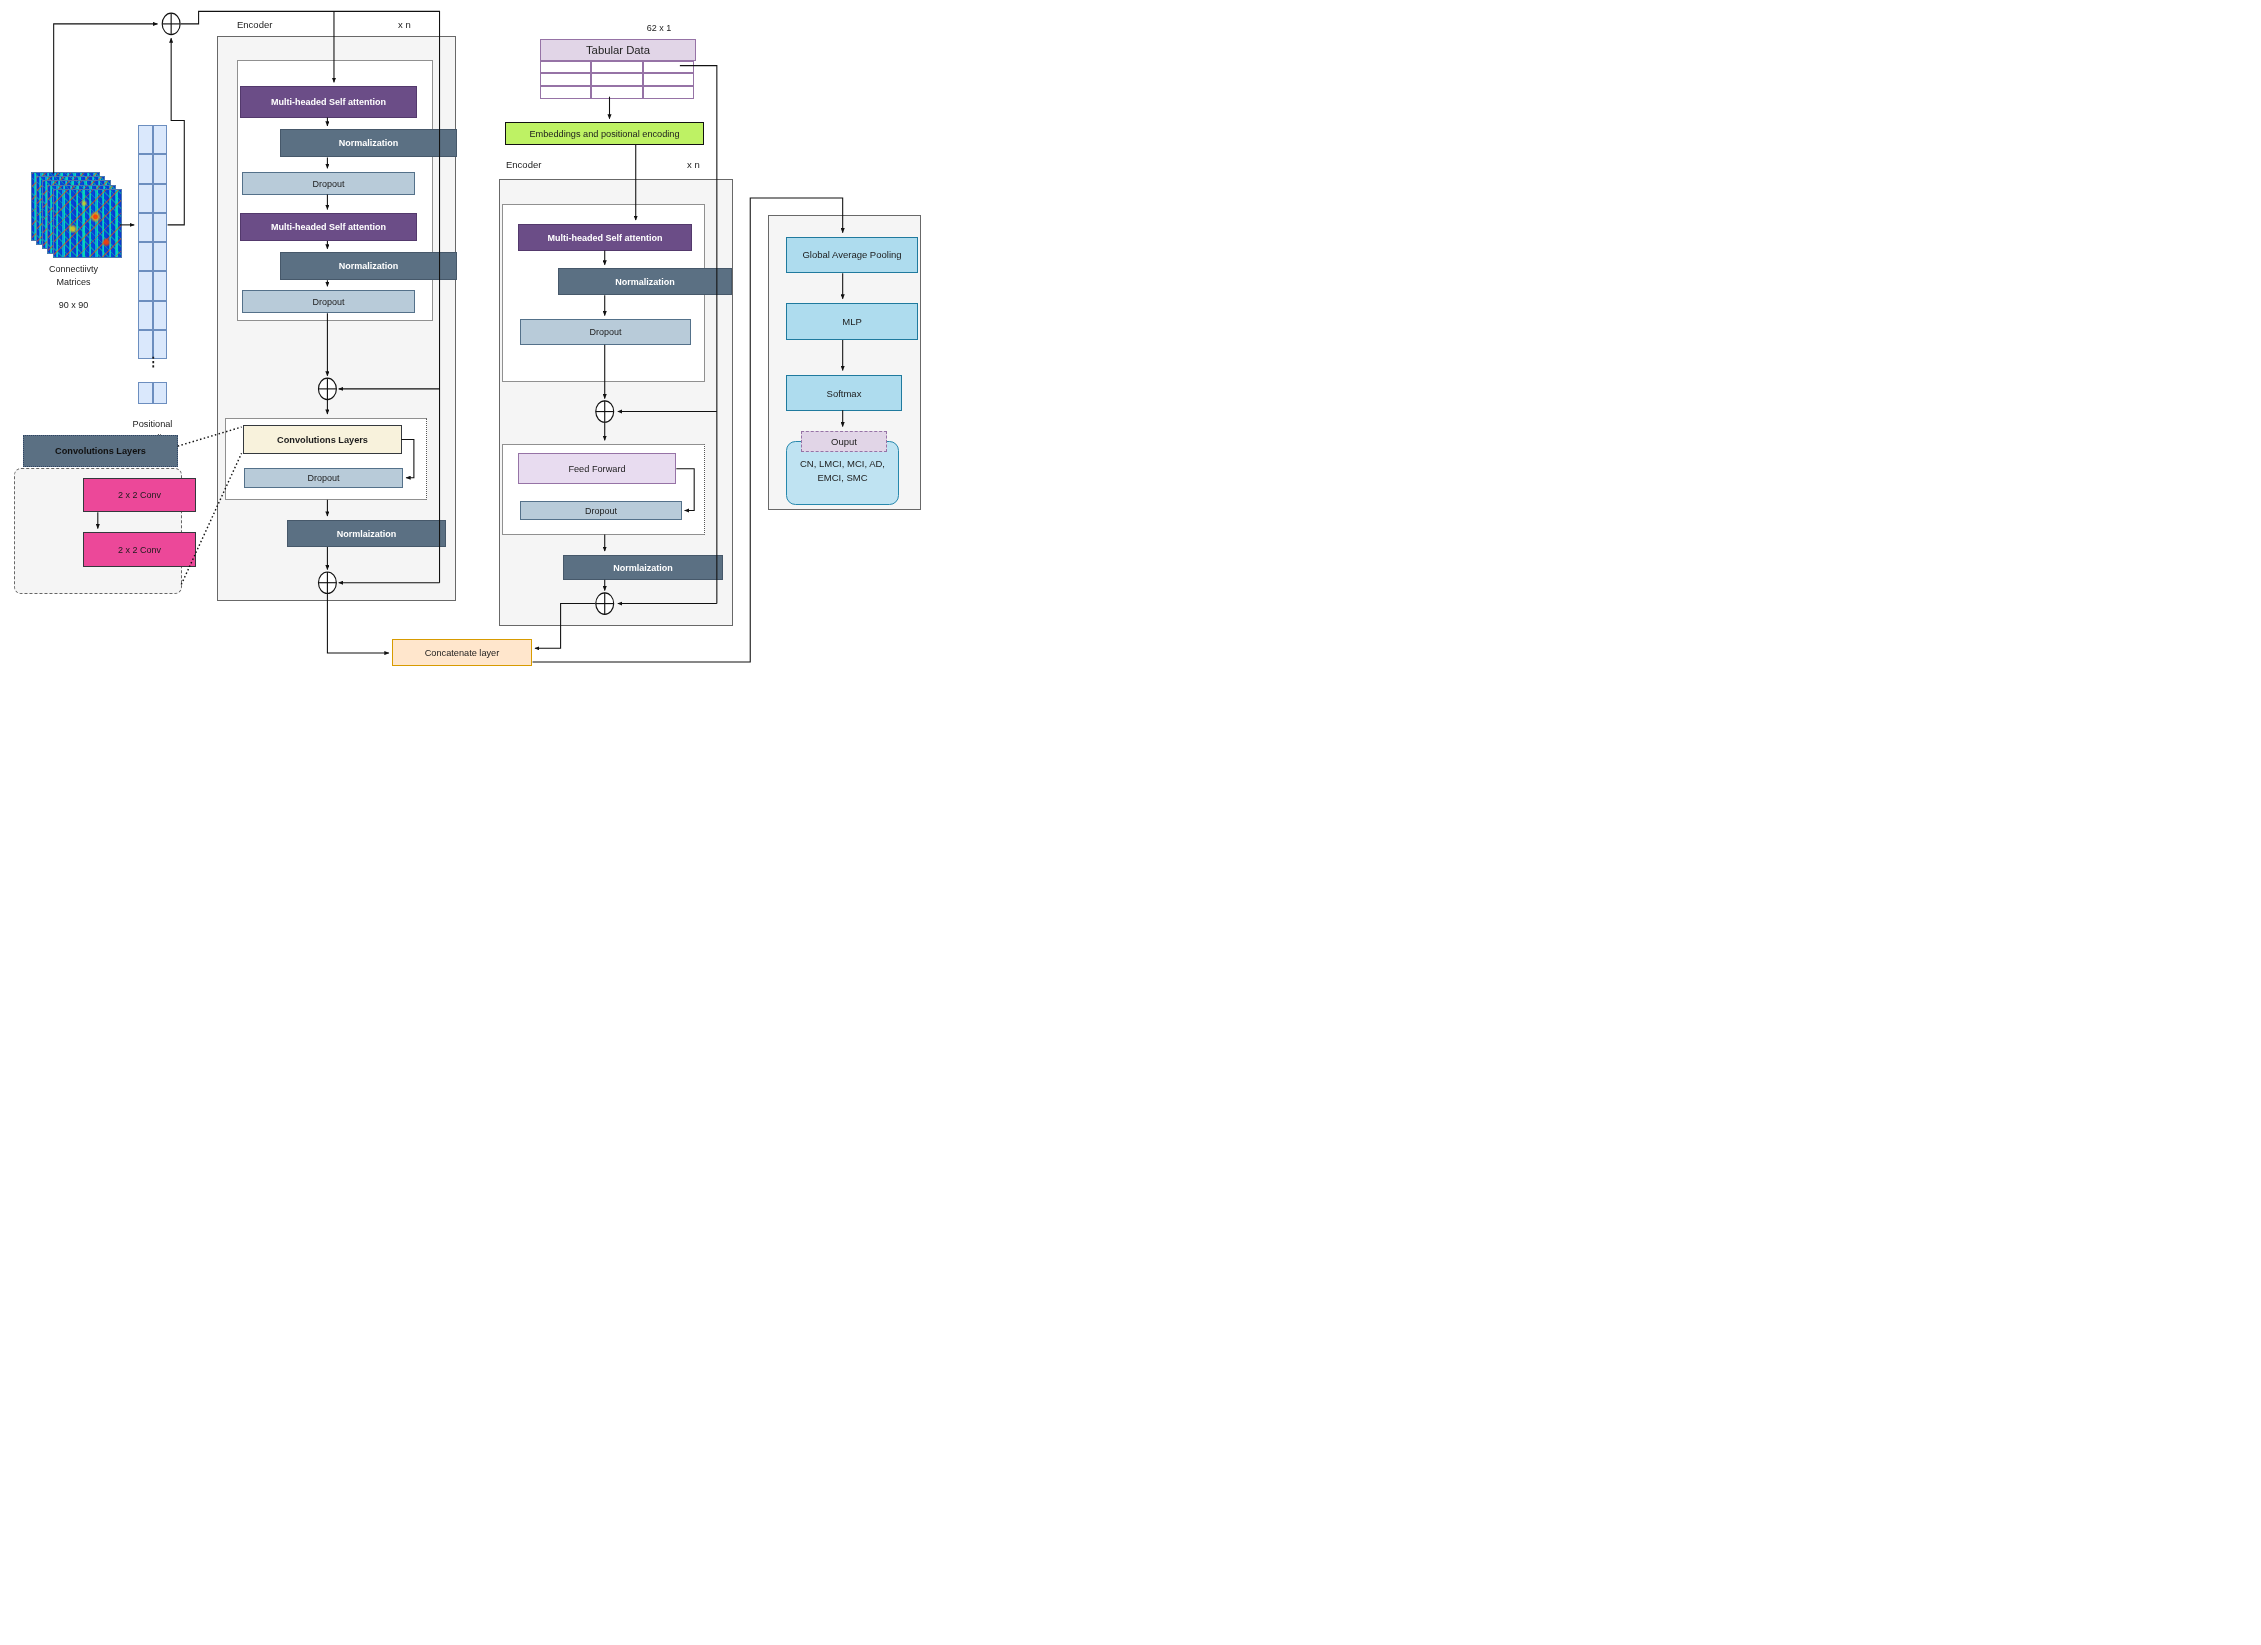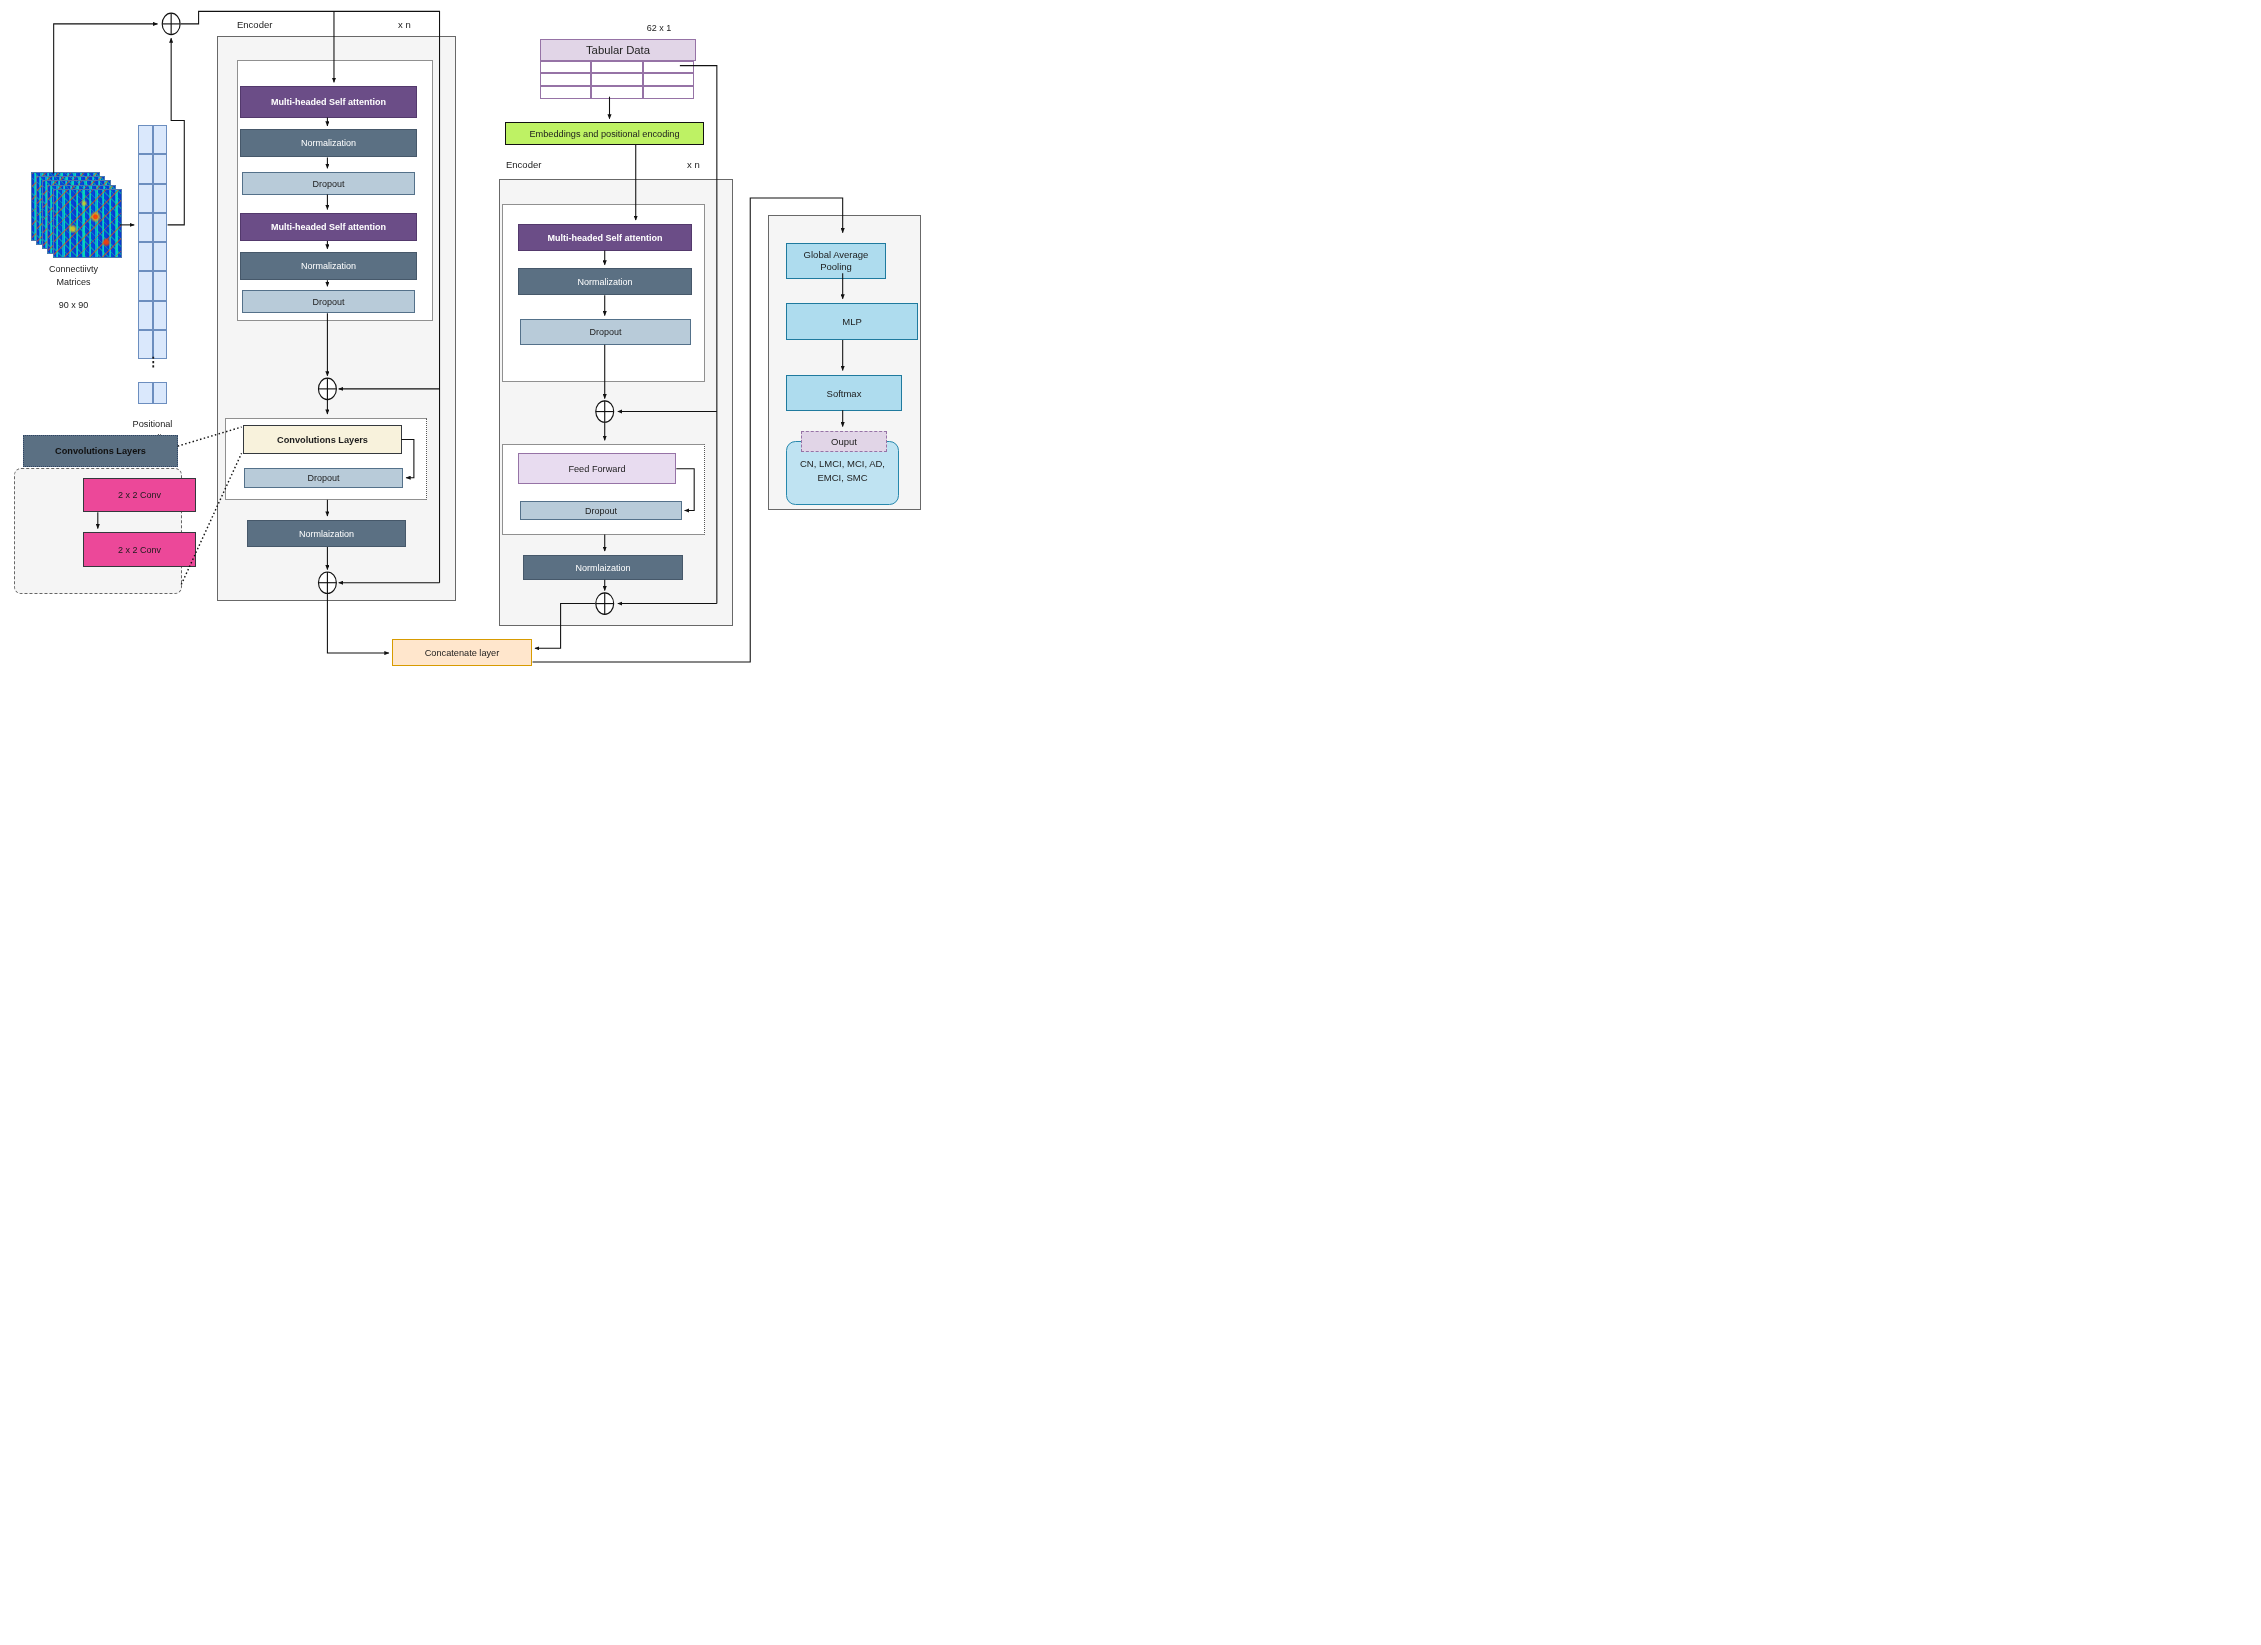--- a/index.html
+++ b/index.html
@@ -6,21 +6,21 @@
   #canvas{position:relative;width:922px;height:674px;background:#fff;overflow:hidden;}
   .abs{position:absolute;box-sizing:border-box;}
   .txt{color:#1c1c1c;}
   
   .shell{background:#f5f5f5;border:1.8px solid #686868;}
   .inner{background:#ffffff;border:0.9px solid #909090;}
   .inner.callout{border-right:1.2px dotted #555;}
   
   .slab{display:flex;align-items:center;justify-content:center;text-align:center;font-size:9px;}
   .slab.purple{background:#6b4d87;border:0.9px solid #53396c;color:#fff;font-weight:bold;}
-  .slab.slate{background:#5b7083;border:0.9px solid #46586a;color:#fff;font-weight:normal;}
+  .slab.slate{background:#5b7083;border:0.9px solid #46586a;color:#fff;font-weight:bold;margin-left:40px;}
   .slab.lblue{background:#b8cbd9;border:0.9px solid #54718a;color:#1c1c1c;}
   .slab.cream{background:#f8f2dc;border:0.9px solid #34383d;color:#1c1c1c;font-weight:bold;}
   .slab.lav{background:#e8dcf0;border:0.9px solid #9673a6;color:#1c1c1c;}
   .slab.gray{background:#ec4899;border:1.2px solid #34383d;color:#1c1c1c;margin-left:41px;}
   .slab.cyan{background:#aedcee;border:1.2px solid #1f7a9e;color:#1c1c1c;font-size:9.5px;}
   .lbl{font-size:9.5px;color:#222;}
   .small{font-size:9px;}
   
   #tab-header{background:#e1d5e7;border:0.9px solid #9673a6;display:flex;align-items:center;justify-content:center;font-size:11.3px;color:#222;}
   .tab-grid{display:grid;grid-template-columns:repeat(3,1fr);grid-template-rows:repeat(3,1fr);}
@@ -137,21 +137,21 @@
   <div class="abs slab lblue" style="left:520px;top:319px;width:171px;height:26px;">Dropout</div>
 
   <div class="abs inner callout" style="left:502px;top:444px;width:203px;height:91px;"></div>
   <div class="abs slab lav" style="left:518px;top:453px;width:158px;height:31px;font-size:9.2px;">Feed Forward</div>
   <div class="abs slab lblue" style="left:520px;top:501px;width:162px;height:19px;">Dropout</div>
   <div class="abs slab slate" style="left:523px;top:555px;width:160px;height:25px;">Normlaization</div>
 
   <div class="abs" id="concat-box" style="left:392px;top:639px;width:140px;height:27.4px;">Concatenate layer</div>
 
   <div class="abs shell" style="left:768px;top:215px;width:153px;height:295px;"></div>
-  <div class="abs slab cyan" style="left:786px;top:243px;width:100px;height:36px;line-height:1.3;padding:16px 10px;">Global Average Pooling</div>
+  <div class="abs slab cyan" style="left:786px;top:237px;width:132px;height:36px;line-height:1.3;padding:16px 10px;">Global Average Pooling</div>
   <div class="abs slab cyan" style="left:786px;top:303px;width:132px;height:37px;text-align:center;">MLP</div>
   <div class="abs slab cyan" style="left:786px;top:375px;width:116px;height:36px;">Softmax</div>
   <div class="abs" id="classes-box" style="left:786px;top:441px;width:113px;height:64px;z-index:2;">
     <div class="centertext txt" style="margin:15px 2.4px 0 2.4px;font-size:9.5px;line-height:1.45;">CN, LMCI, MCI, AD, EMCI, SMC</div>
   </div>
   <div class="abs" id="output-box" style="left:801px;top:431px;width:86px;height:21px;z-index:3;">Ouput</div>
 
   <svg width="922" height="674" viewBox="0 0 1546 1130">
     <defs>
       <marker id="ah" markerWidth="9" markerHeight="7" refX="7.6" refY="3.5" orient="auto" markerUnits="userSpaceOnUse">

